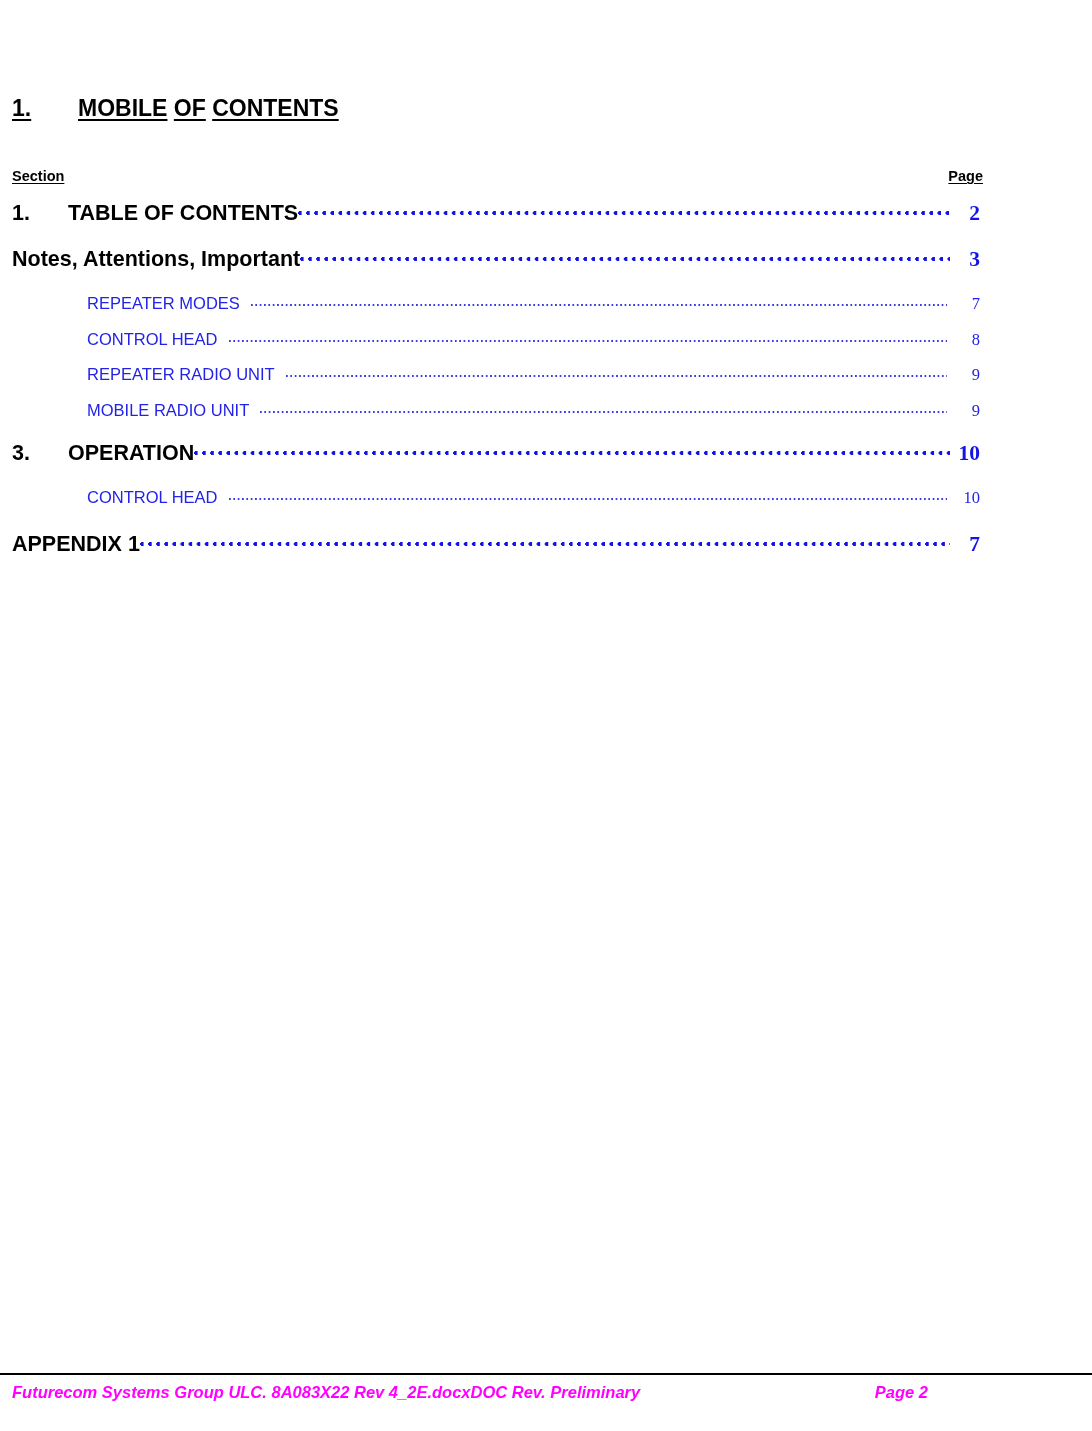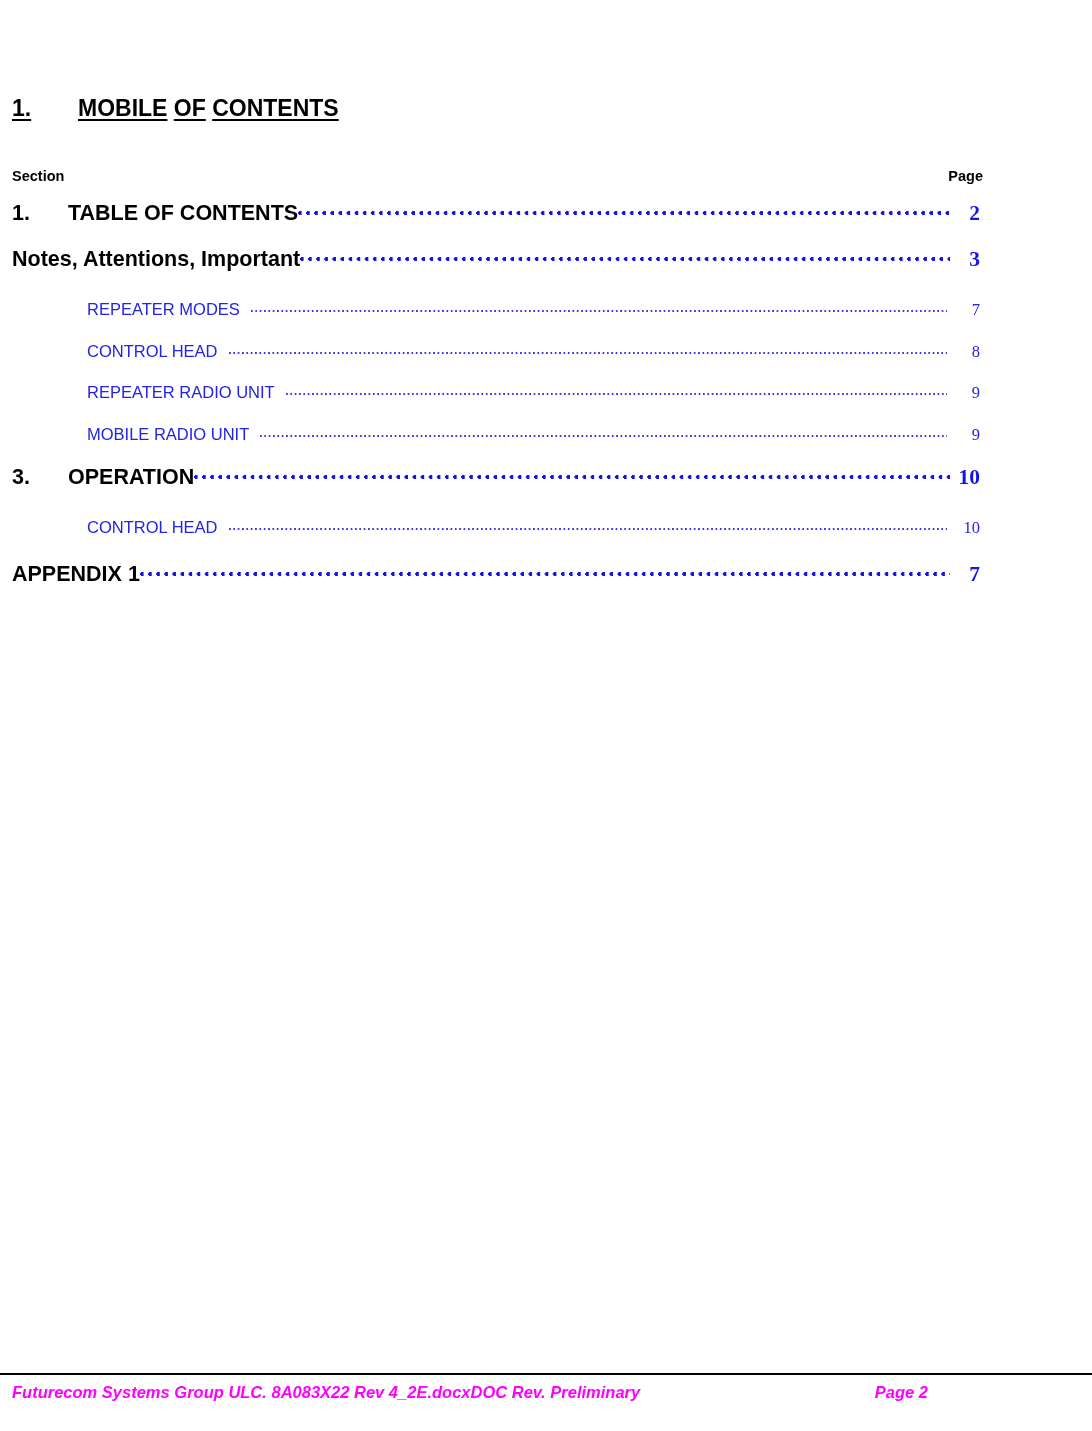--- a/index.html
+++ b/index.html
@@ -91,20 +91,21 @@
   
   .col-head {
     display: flex;
     justify-content: space-between;
     align-items: baseline;
     font-size: 14.5px;
     font-weight: bold;
     margin: 0 0 14px 0;
   }
   .col-head span {
+    text-decoration: underline;
     text-underline-offset: 2px;
   }
   .col-head .page-col {
     margin-right: -3px;
   }
 
   
   .toc { width: 968px; }
 
   .toc-row {
@@ -152,21 +153,21 @@
     font-weight: bold;
     font-size: 21.5px;
     color: #1414E6;
     padding-left: 8px;
     text-align: right;
     min-width: 30px;
   }
 
   
   .lvl2 {
-    margin-top: 18px;
+    margin-top: 12px;
     font-size: 16.5px;
     font-weight: normal;
     color: #2222E8;
     line-height: 1.37;
     padding-left: 75px;
     gap: 11px;
   }
   .lvl2 .label { flex: 0 0 auto; }
   .lvl2 .leader {
     flex: 1 1 auto;

